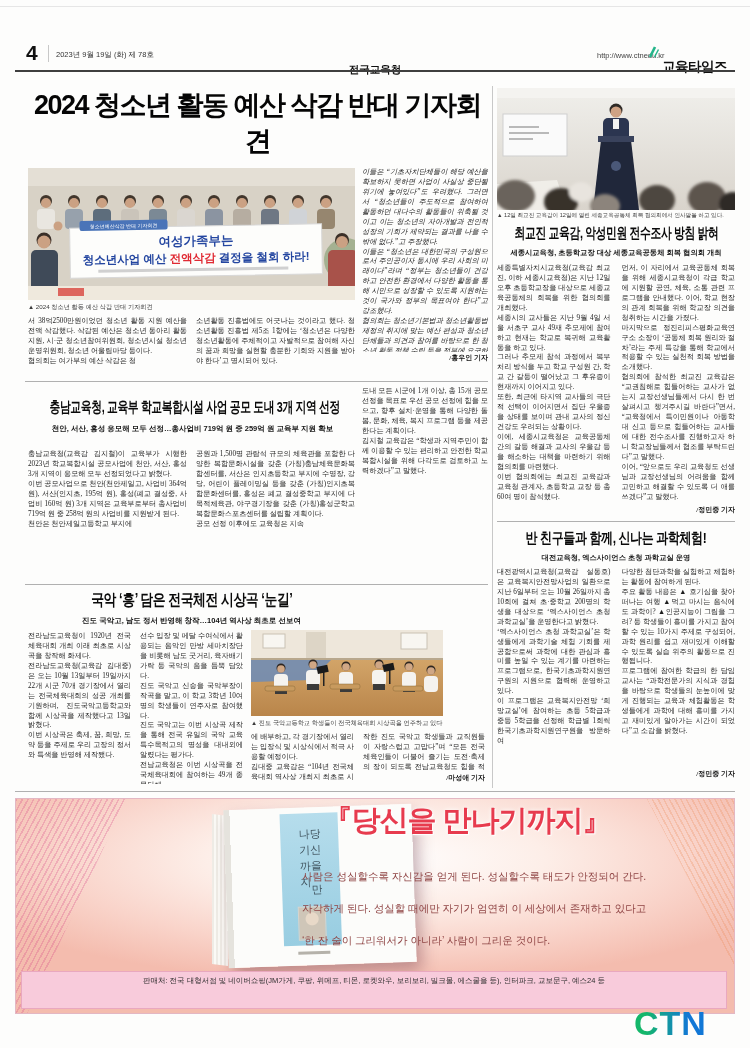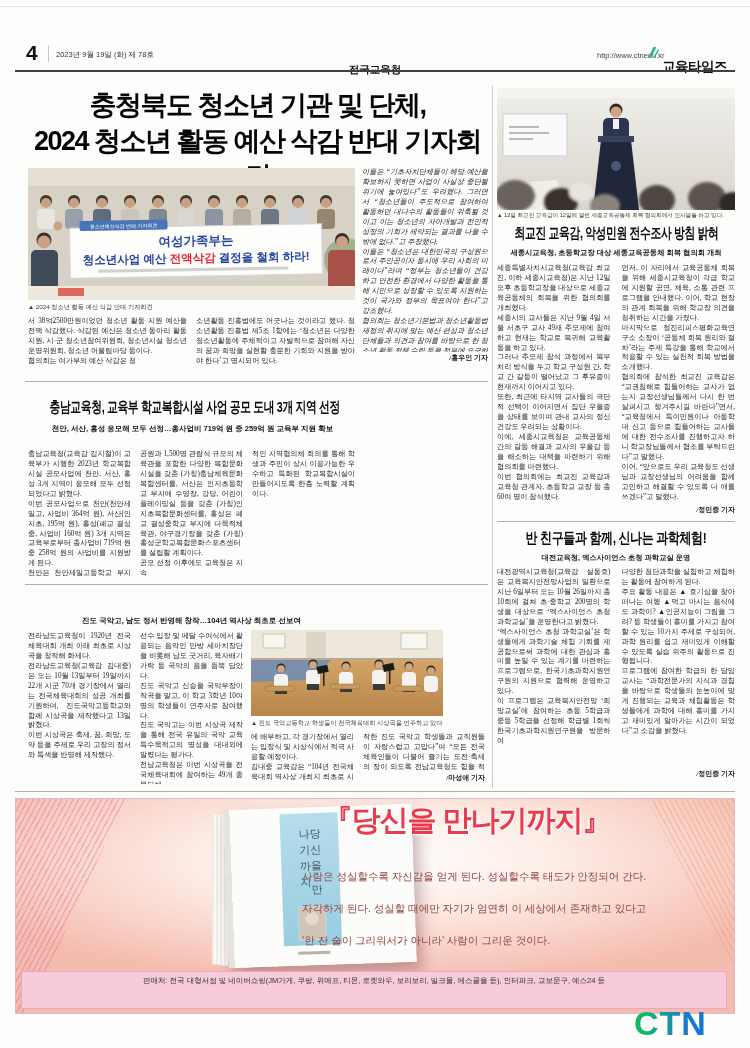--- a/index.html
+++ b/index.html
@@ -85,21 +85,20 @@
   <span class="abs" style="left:648px;top:45px;width:12px;height:13px;">
     <svg viewBox="0 0 12 13" width="12" height="13">
         <path d="M2,11 L7,1" stroke="#25b58a" stroke-width="2.6" fill="none"></path>
         <path d="M6.5,11 L10.5,3.5" stroke="#25b58a" stroke-width="1.5" fill="none"></path>
       </svg>
   </span>
   <div class="abs brand" style="left:662px;top:60px;">교육타임즈</div>
   <div class="headrule" style="left:15px;top:70px;width:720px;"></div>
 
   <div class="abs h-main" style="left:25px;top:88px;width:465px;">
-    <div>충청북도 청소년 기관 및 단체,</div>
     <div>2024 청소년 활동 예산 삭감 반대 기자회견</div>
   </div>
 
   <div class="photo" style="left:28px;top:168px;width:327px;height:132px;">
     <svg viewBox="0 0 327 132">
       <rect width="327" height="132" fill="#d8d2c6"></rect>
       <rect width="327" height="18" fill="#e4dfd5"></rect>
       <circle cx="318" cy="92" r="22" fill="#8fa27a" opacity=".7"></circle>
       <g>
         <circle cx="18" cy="33" r="6" fill="#41362c"></circle>
@@ -174,25 +173,29 @@
   <div class="hrow" style="left:25px;top:398px;width:340px;">
     <span class="cond" style="font-size:15px;--sx:.72;">충남교육청, 교육부 학교복합시설 사업 공모 도내 3개 지역 선정</span>
   </div>
   <div class="subhead" style="left:25px;top:424px;width:335px;font-size:7.5px;">천안, 서산, 홍성 응모해 모두 선정…총사업비 719억 원 중 259억 원 교육부 지원 확보</div>
   <div class="colset" style="left:28px;top:450px;width:327px;height:128px;">
     <div class="c bodytxt">충남교육청(교육감 김지철)이 교육부가 시행한 2023년 학교복합시설 공모사업에 천안, 서산, 홍성 3개 지역이 응모해 모두 선정되었다고 밝혔다.
 이번 공모사업으로 천안(천안제일고, 사업비 364억 원), 서산(인지초, 195억 원), 홍성(폐교 결성중, 사업비 160억 원) 3개 지역은 교육부로부터 총사업비 719억 원 중 258억 원의 사업비를 지원받게 된다.
 천안은 천안제일고등학교 부지에</div>
     <div class="c bodytxt">공원과 1,500명 관람석 규모의 체육관을 포함한 다양한 복합문화시설을 갖춘 (가칭)충남체육문화복합센터를, 서산은 인지초등학교 부지에 수영장, 강당, 어린이 플레이밍실 등을 갖춘 (가칭)인지초복합문화센터를, 홍성은 폐교 결성중학교 부지에 다목적체육관, 야구경기장을 갖춘 (가칭)홍성군학교복합문화스포츠센터를 설립할 계획이다.
 공모 선정 이후에도 교육청은 지속</div>
-    <div class="c bodytxt">적인 지역협의체 회의를 통해 학생과 주민이 상시 이용가능한 우수하고 특화된 학교복합시설이 만들어지도록 한층 노력할 계획이다.</div>
-  </div>
+  </div>
+  <div class="abs bodytxt" style="left:362px;top:387px;width:126px;height:192px;">도내 모든 시군에 1개 이상, 총 15개 공모 선정을 목표로 우선 공모 선정에 힘을 모으고, 향후 설치·운영을 통해 다양한 돌봄, 문화, 체육, 복지 프로그램 등을 제공한다는 계획이다.
+김지철 교육감은 “학생과 지역주민이 함께 이용할 수 있는 편리하고 안전한 학교복합시설을 위해 다각도로 검토하고 노력하겠다”고 말했다.</div>
 
   <div class="hrule" style="left:25px;top:584px;width:463px;"></div>
 
+  <div class="hrow" style="left:28px;top:590px;width:327px;">
+    <span class="cond" style="font-size:16px;--sx:.8;">국악 ‘흥’ 담은 전국체전 시상곡 ‘눈길’</span>
+  </div>
   <div class="subhead" style="left:28px;top:616px;width:327px;font-size:7.5px;">진도 국악고, 남도 정서 반영해 창작…104년 역사상 최초로 선보여</div>
   <div class="abs bodytxt" style="left:28px;top:632px;width:103px;height:152px;">전라남도교육청이 1920년 전국체육대회 개최 이래 최초로 시상곡을 창작해 화제다.
 전라남도교육청(교육감 김대중)은 오는 10월 13일부터 19일까지 22개 시군 70개 경기장에서 열리는 전국체육대회의 성공 개최를 기원하며, 진도국악고등학교와 함께 시상곡을 제작했다고 13일 밝혔다.
 이번 시상곡은 축제, 꿈, 희망, 도약 등을 주제로 우리 고장의 정서와 특색을 반영해 제작됐다.</div>
   <div class="abs bodytxt" style="left:140px;top:632px;width:103px;height:152px;">선수 입장 및 메달 수여식에서 활용되는 음악인 만방 세마치장단을 비롯해 남도 굿거리, 육자배기 가락 등 국악의 음을 듬뿍 담았다.
 진도 국악고 신승을 국악부장이 작곡을 맡고, 이 학교 3학년 10여 명의 학생들이 연주자로 참여했다.
 진도 국악고는 이번 시상곡 제작을 통해 전국 유일의 국악 교육 특수목적고의 명성을 대내외에 알렸다는 평가다.
 전남교육청은 이번 시상곡을 전국체육대회에 참여하는 49개 종목단체</div>
 
   <div class="photo" style="left:251px;top:630px;width:192px;height:86px;">

